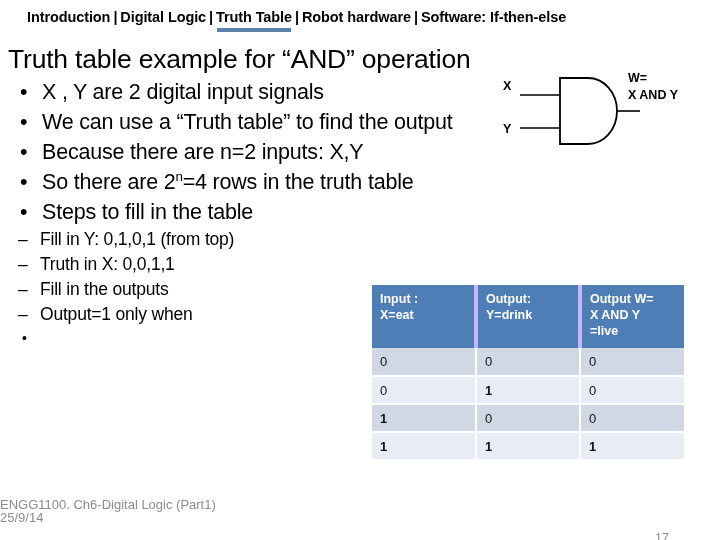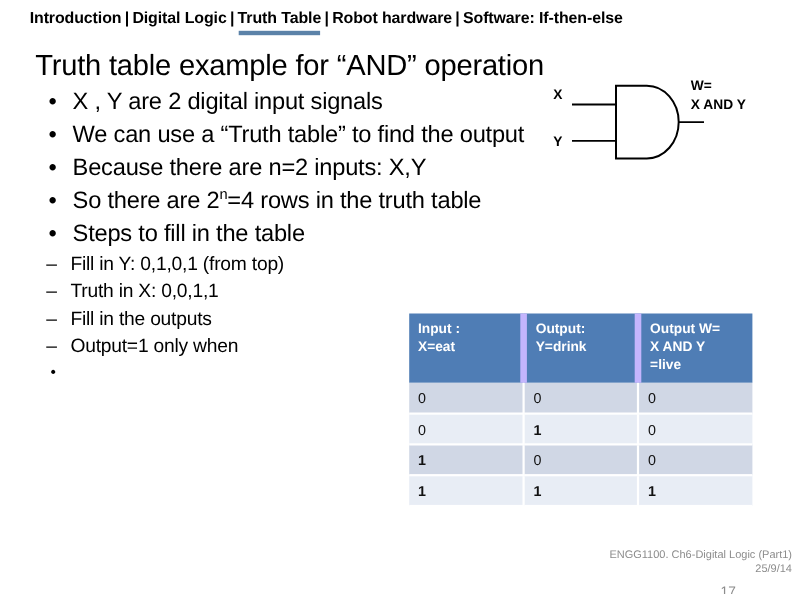--- a/index.html
+++ b/index.html
@@ -50,21 +50,21 @@
     left: 1px;
     right: 1px;
     bottom: -7px;
     height: 4px;
     background: #5B82A8;
   }
 
   
   #content {
     position: absolute;
-    left: 32px;
+    left: 8px;
     top: 42px;
     width: 470px;
   }
   #slide-title {
     font-size: 26.5px;
     line-height: 35px;
     font-weight: normal;
     margin: 0;
     color: #000000;
     letter-spacing: -0.2px;
@@ -175,21 +175,21 @@
   #truth-table col.c3 { width: 104px; }
   #truth-table th {
     background: #4F7DB5;
     color: #ffffff;
     font-size: 12.5px;
     font-weight: bold;
     text-align: left;
     vertical-align: top;
     padding: 6px 0 9px 8px;
     line-height: 16px;
-    border-right: 6px solid #c4b5fd;
+    border-right: 4px solid #c4b5fd;
     height: 59px;
     box-sizing: border-box;
     white-space: nowrap;
   }
   #truth-table th:last-child { border-right: none; }
   #truth-table td {
     font-size: 13px;
     color: #111111;
     text-align: left;
     vertical-align: middle;
@@ -203,22 +203,22 @@
   #truth-table tbody tr.odd td { background: #D0D7E5; }
   #truth-table tbody tr.even td { background: #E8EDF5; }
   #truth-table td.v1 { font-weight: bold; }
 
   
   #footer-note {
     position: absolute;
     left: 0;
     top: 498px;
     width: 720px;
-    text-align: right;
-    font-size: 10px;
+    text-align: left;
+    font-size: 13px;
     line-height: 13px;
     color: #8C8C8C;
     font-family: "Liberation Sans", sans-serif;
   }
   #slide-number {
     position: absolute;
     left: 655px;
     top: 531px;
     font-size: 12.5px;
     color: #8C8C8C;

